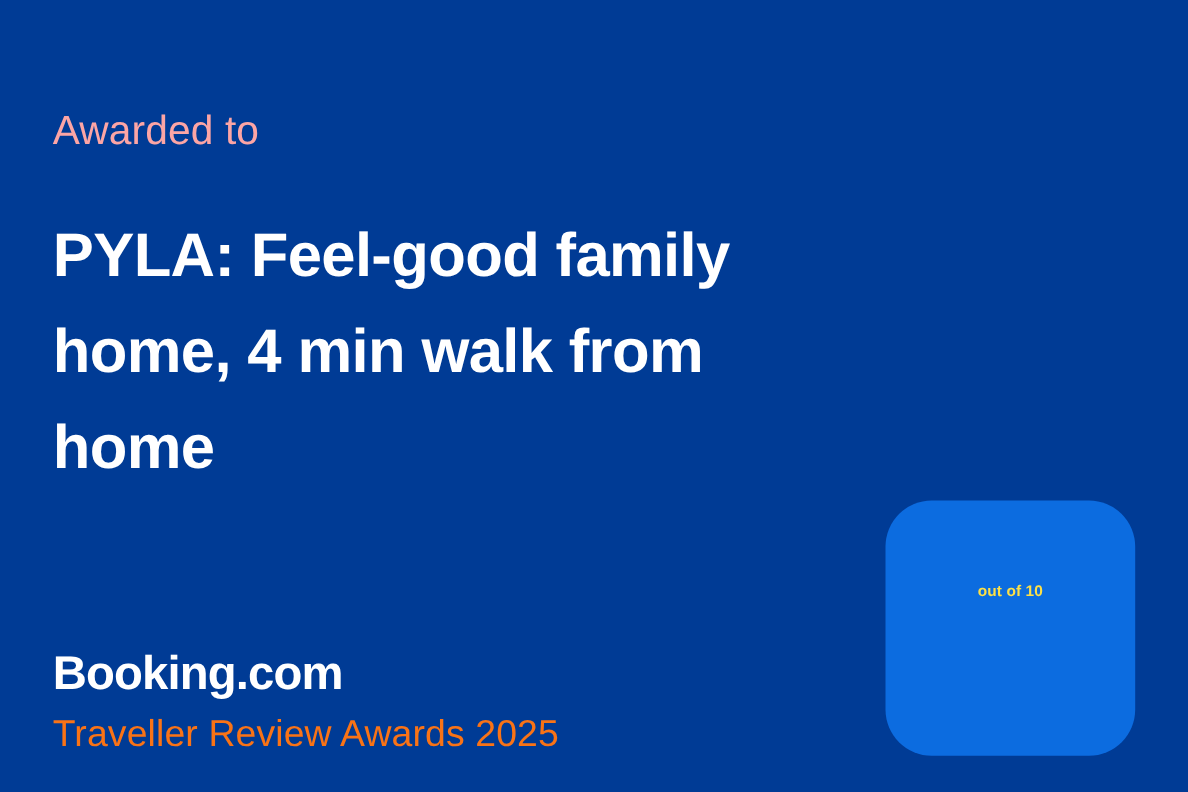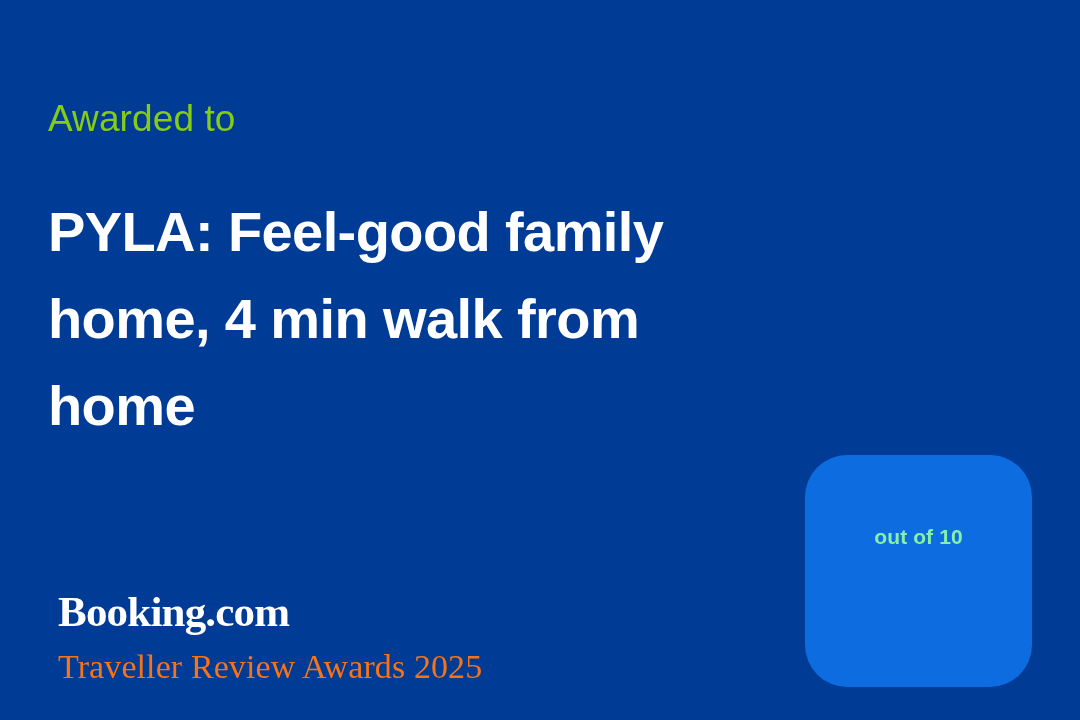--- a/index.html
+++ b/index.html
@@ -32,21 +32,21 @@
   }
 
   .eyebrow {
     position: absolute;
     top: 96px;
     left: 0;
     font-size: 37px;
     font-weight: 400;
     line-height: 46px;
     letter-spacing: 0.1px;
-    color: #84cc16;
+    color: #fca5a5;
     white-space: nowrap;
   }
 
   .award-title {
     position: absolute;
     top: 188px;
     left: 0;
     width: 800px;
     font-size: 56px;
     font-weight: 700;
@@ -55,24 +55,23 @@
     color: #ffffff;
   }
   .award-title .tline {
     display: block;
     white-space: nowrap;
   }
 
   
   .brand-block {
     position: absolute;
-    left: 10px;
+    left: 0;
     top: 586px;
     width: 700px;
-    font-family: Liberation Serif, serif;
   }
 
   .brand-logo {
     display: block;
     font-size: 43px;
     font-weight: 700;
     line-height: 52px;
     letter-spacing: -0.8px;
     color: #ffffff;
     white-space: nowrap;
@@ -111,25 +110,25 @@
     font-weight: 700;
     line-height: 104px;
     letter-spacing: -2px;
     color: #ffffff;
     text-align: center;
     white-space: nowrap;
   }
 
   .score-scale {
     margin-top: 22px;
-    font-size: 21px;
+    font-size: 14px;
     font-weight: 700;
     line-height: 24px;
     letter-spacing: 0.1px;
-    color: #86efac;
+    color: #fde047;
     text-align: center;
     white-space: nowrap;
   }
 </style>
 </head>
 <body>
 
 <div id="award-card">
 
   <div class="content-col">

